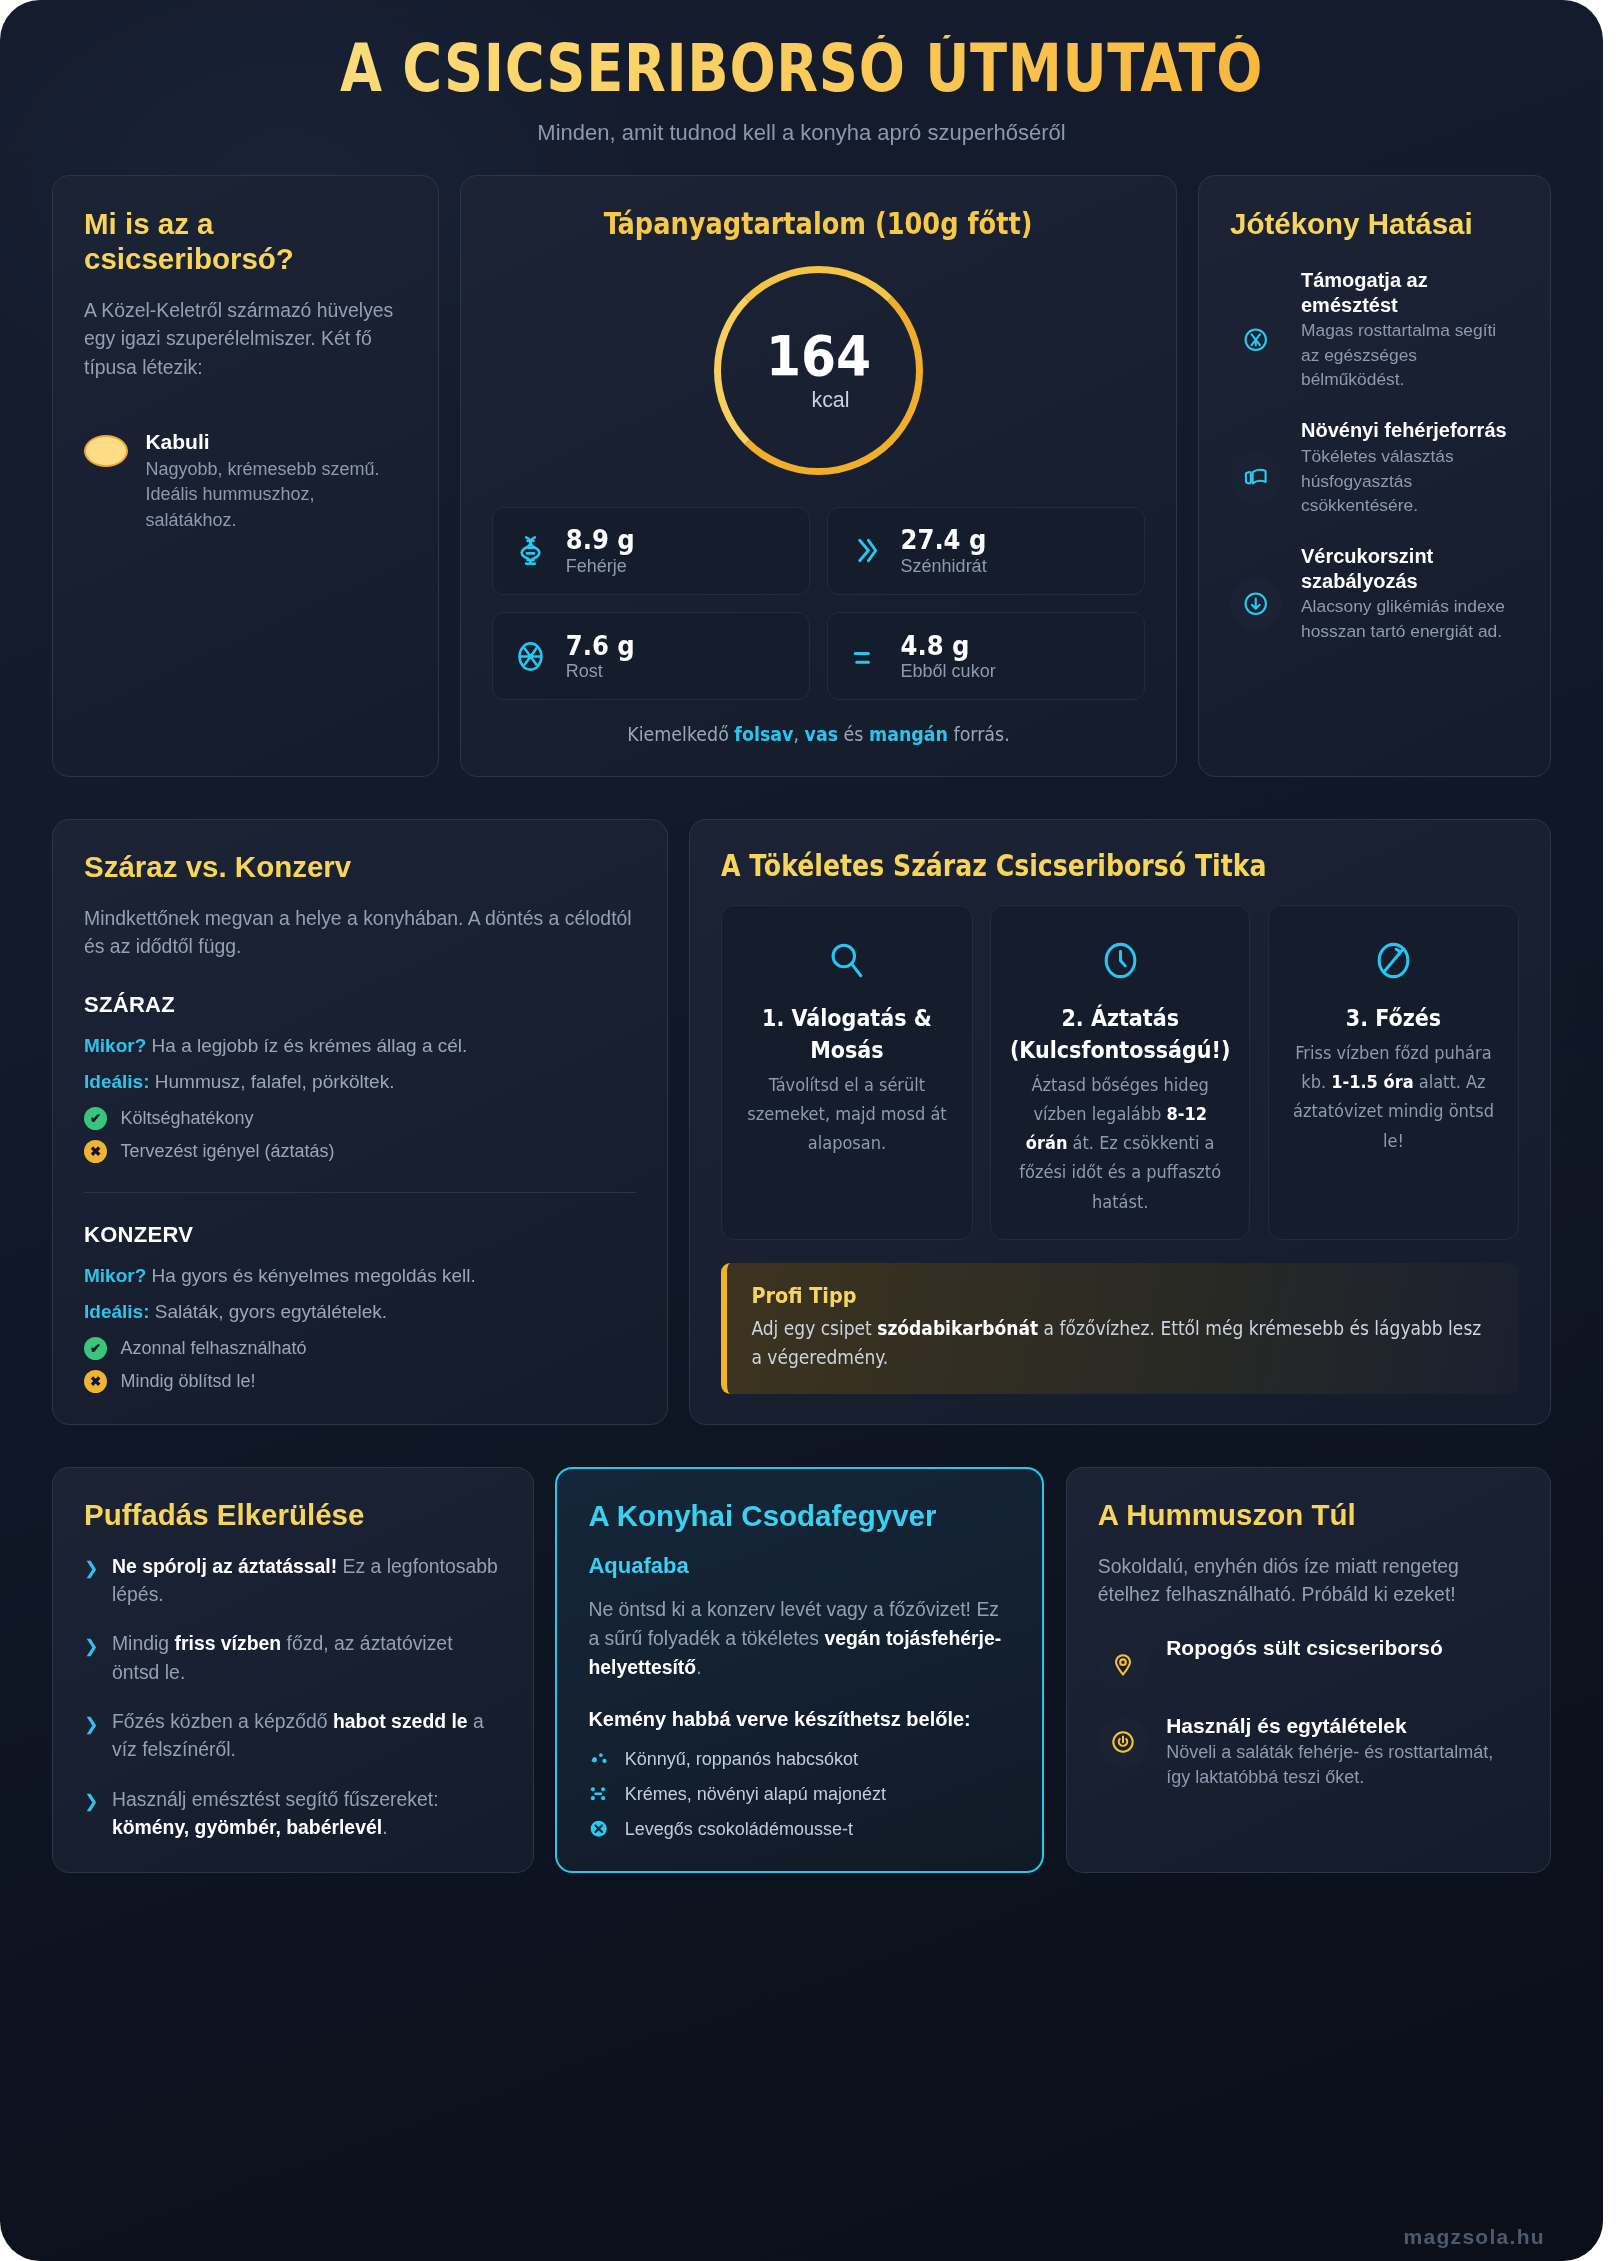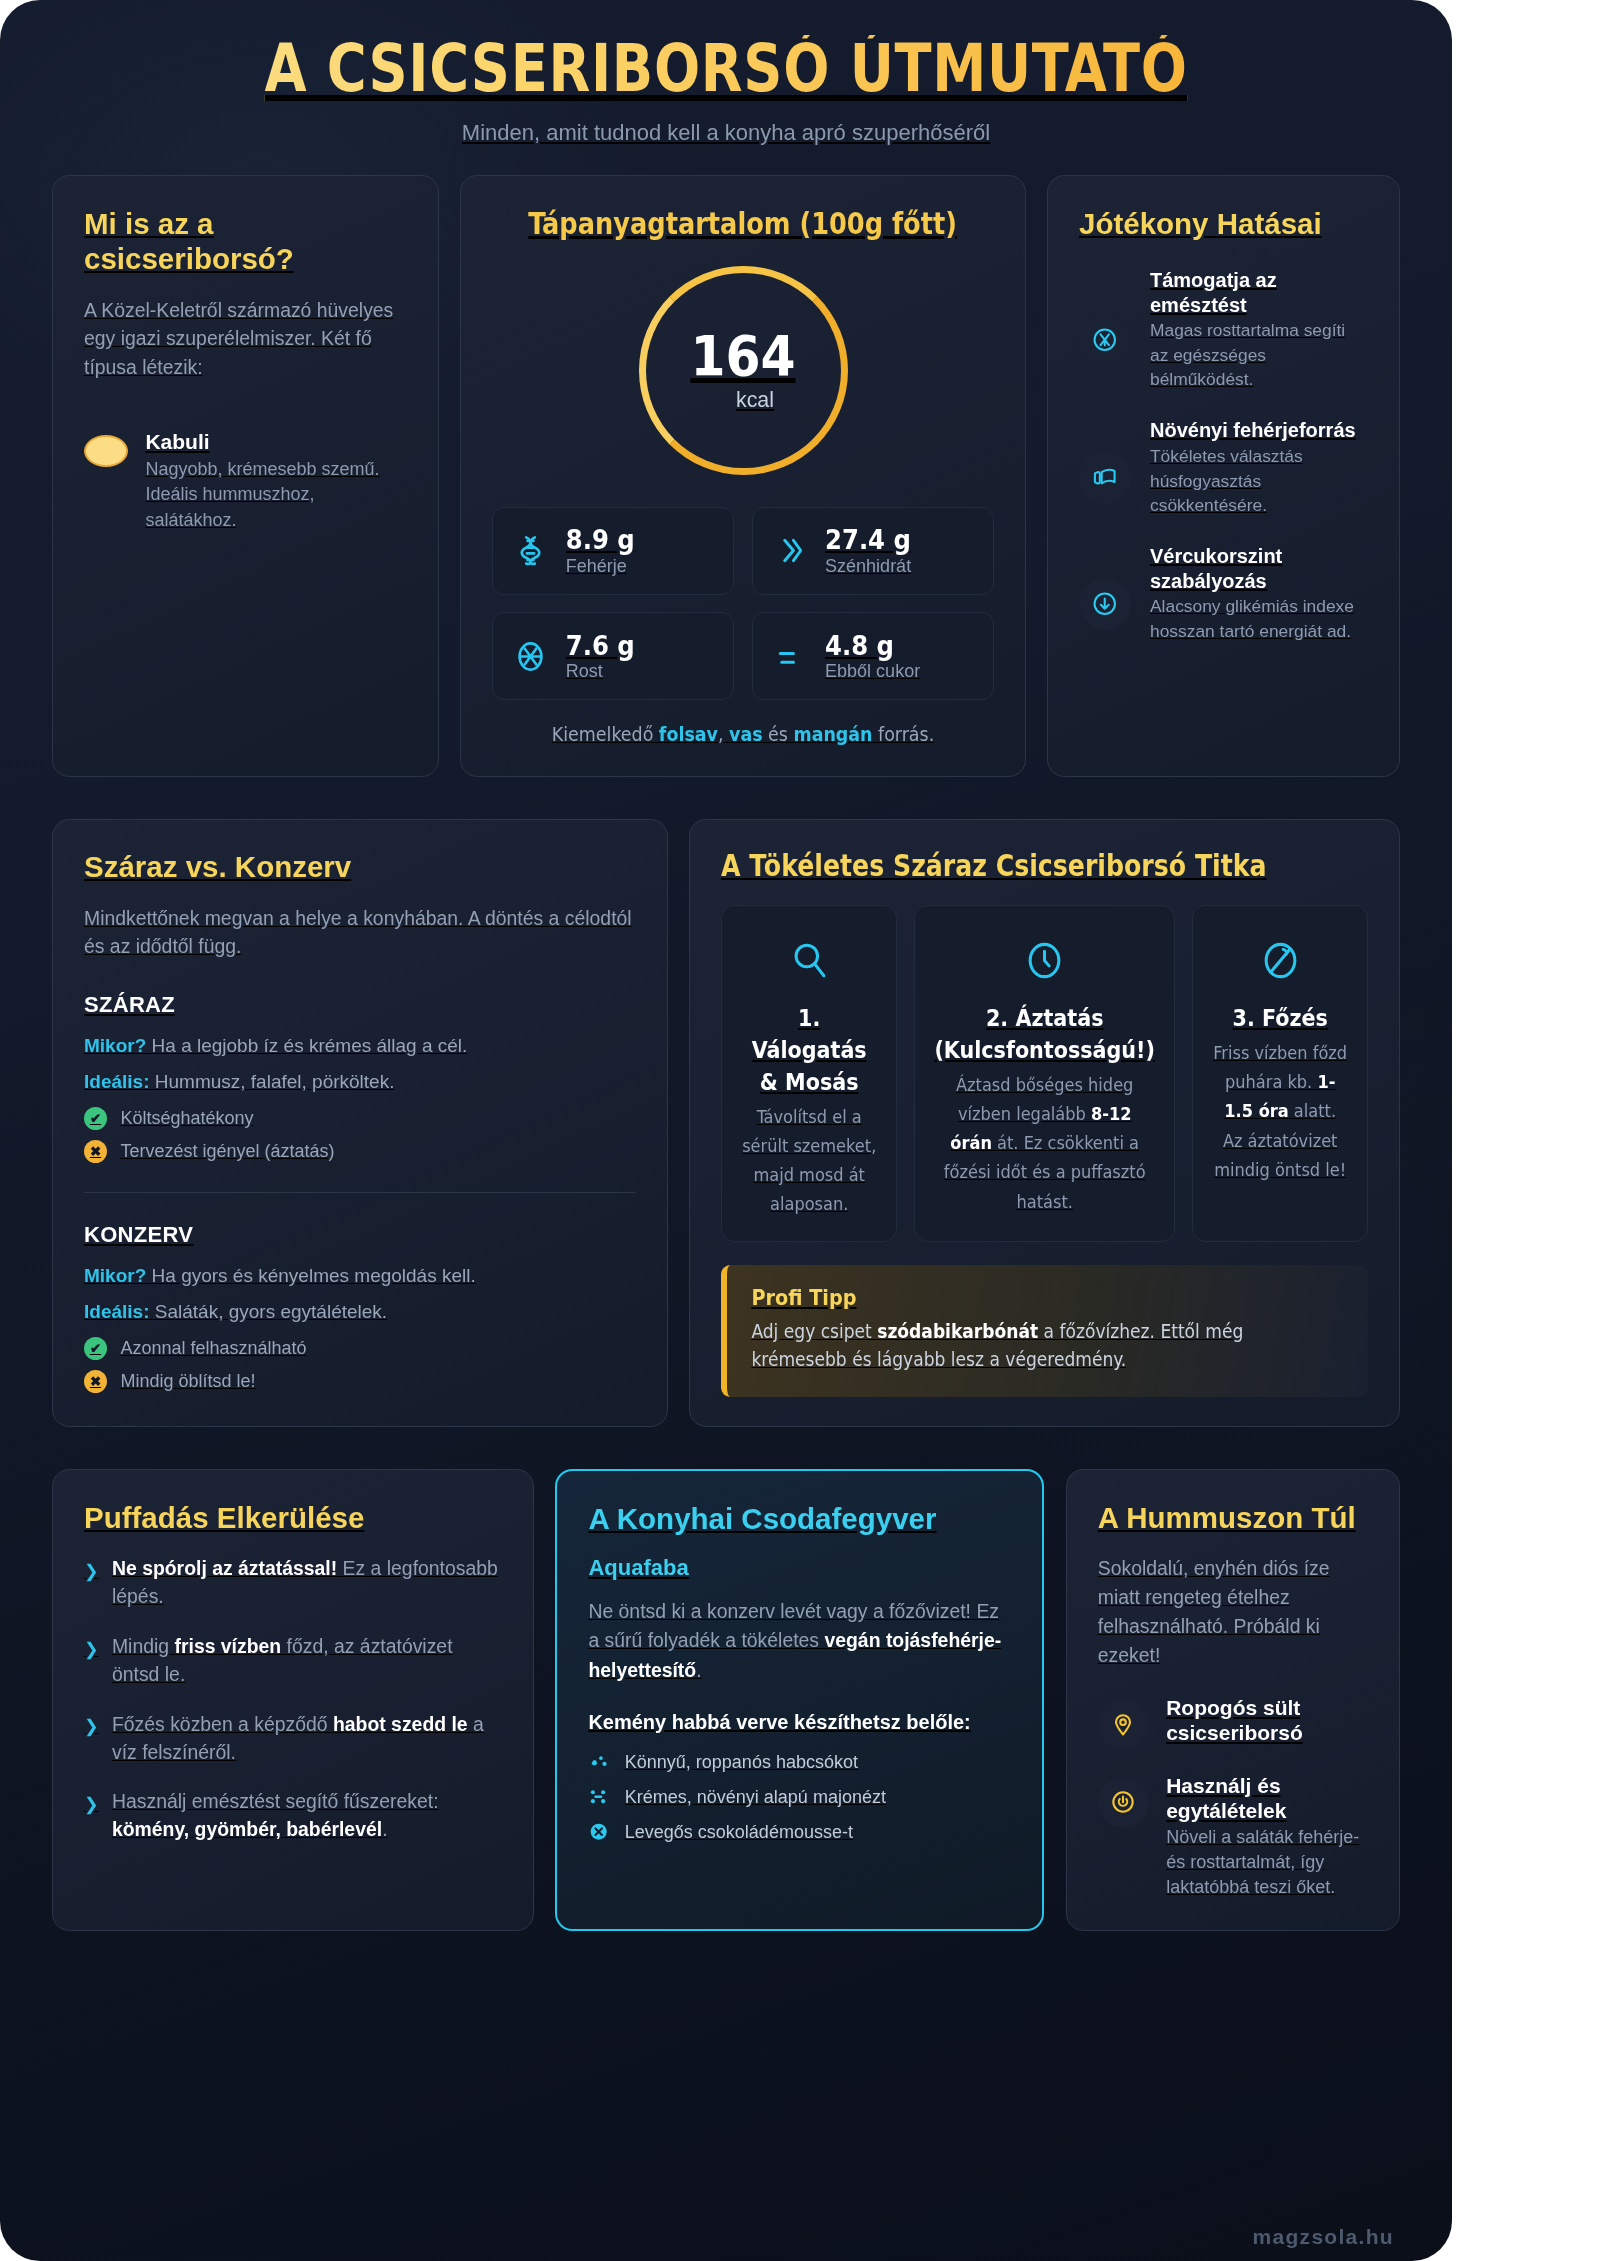--- a/index.html
+++ b/index.html
@@ -5,30 +5,29 @@
 <style>
   * { box-sizing: border-box; margin: 0; padding: 0; }
 
   html, body {
     background: #ffffff;
     font-family: "Liberation Sans", sans-serif;
   }
 
   .page {
     position: relative;
-    width: 1452px;
+    width: 1603px;
     height: 2261px;
     background:
       radial-gradient(602px 402px at 18% 8%, #1a2336 0%, rgba(26,35,54,0) 65%),
       radial-gradient(602px 469px at 85% 55%, #18203040 0%, rgba(24,32,48,0) 70%),
       linear-gradient(160deg, #141c2e 0%, #121a2b 35%, #0d1320 70%, #0a0f1a 100%);
     border-radius: 40px;
     overflow: hidden;
     padding: 0 52px;
-    text-decoration: underline;
   }
 
   
   .header { text-align: center; padding-top: 35px; }
   .header h1 {
     font-size: 65px;
     font-weight: 700;
     letter-spacing: 0.7px;
     line-height: 1.05;
     background: linear-gradient(95deg, #fbe08a 0%, #fbd46a 35%, #f6ae2d 100%);

